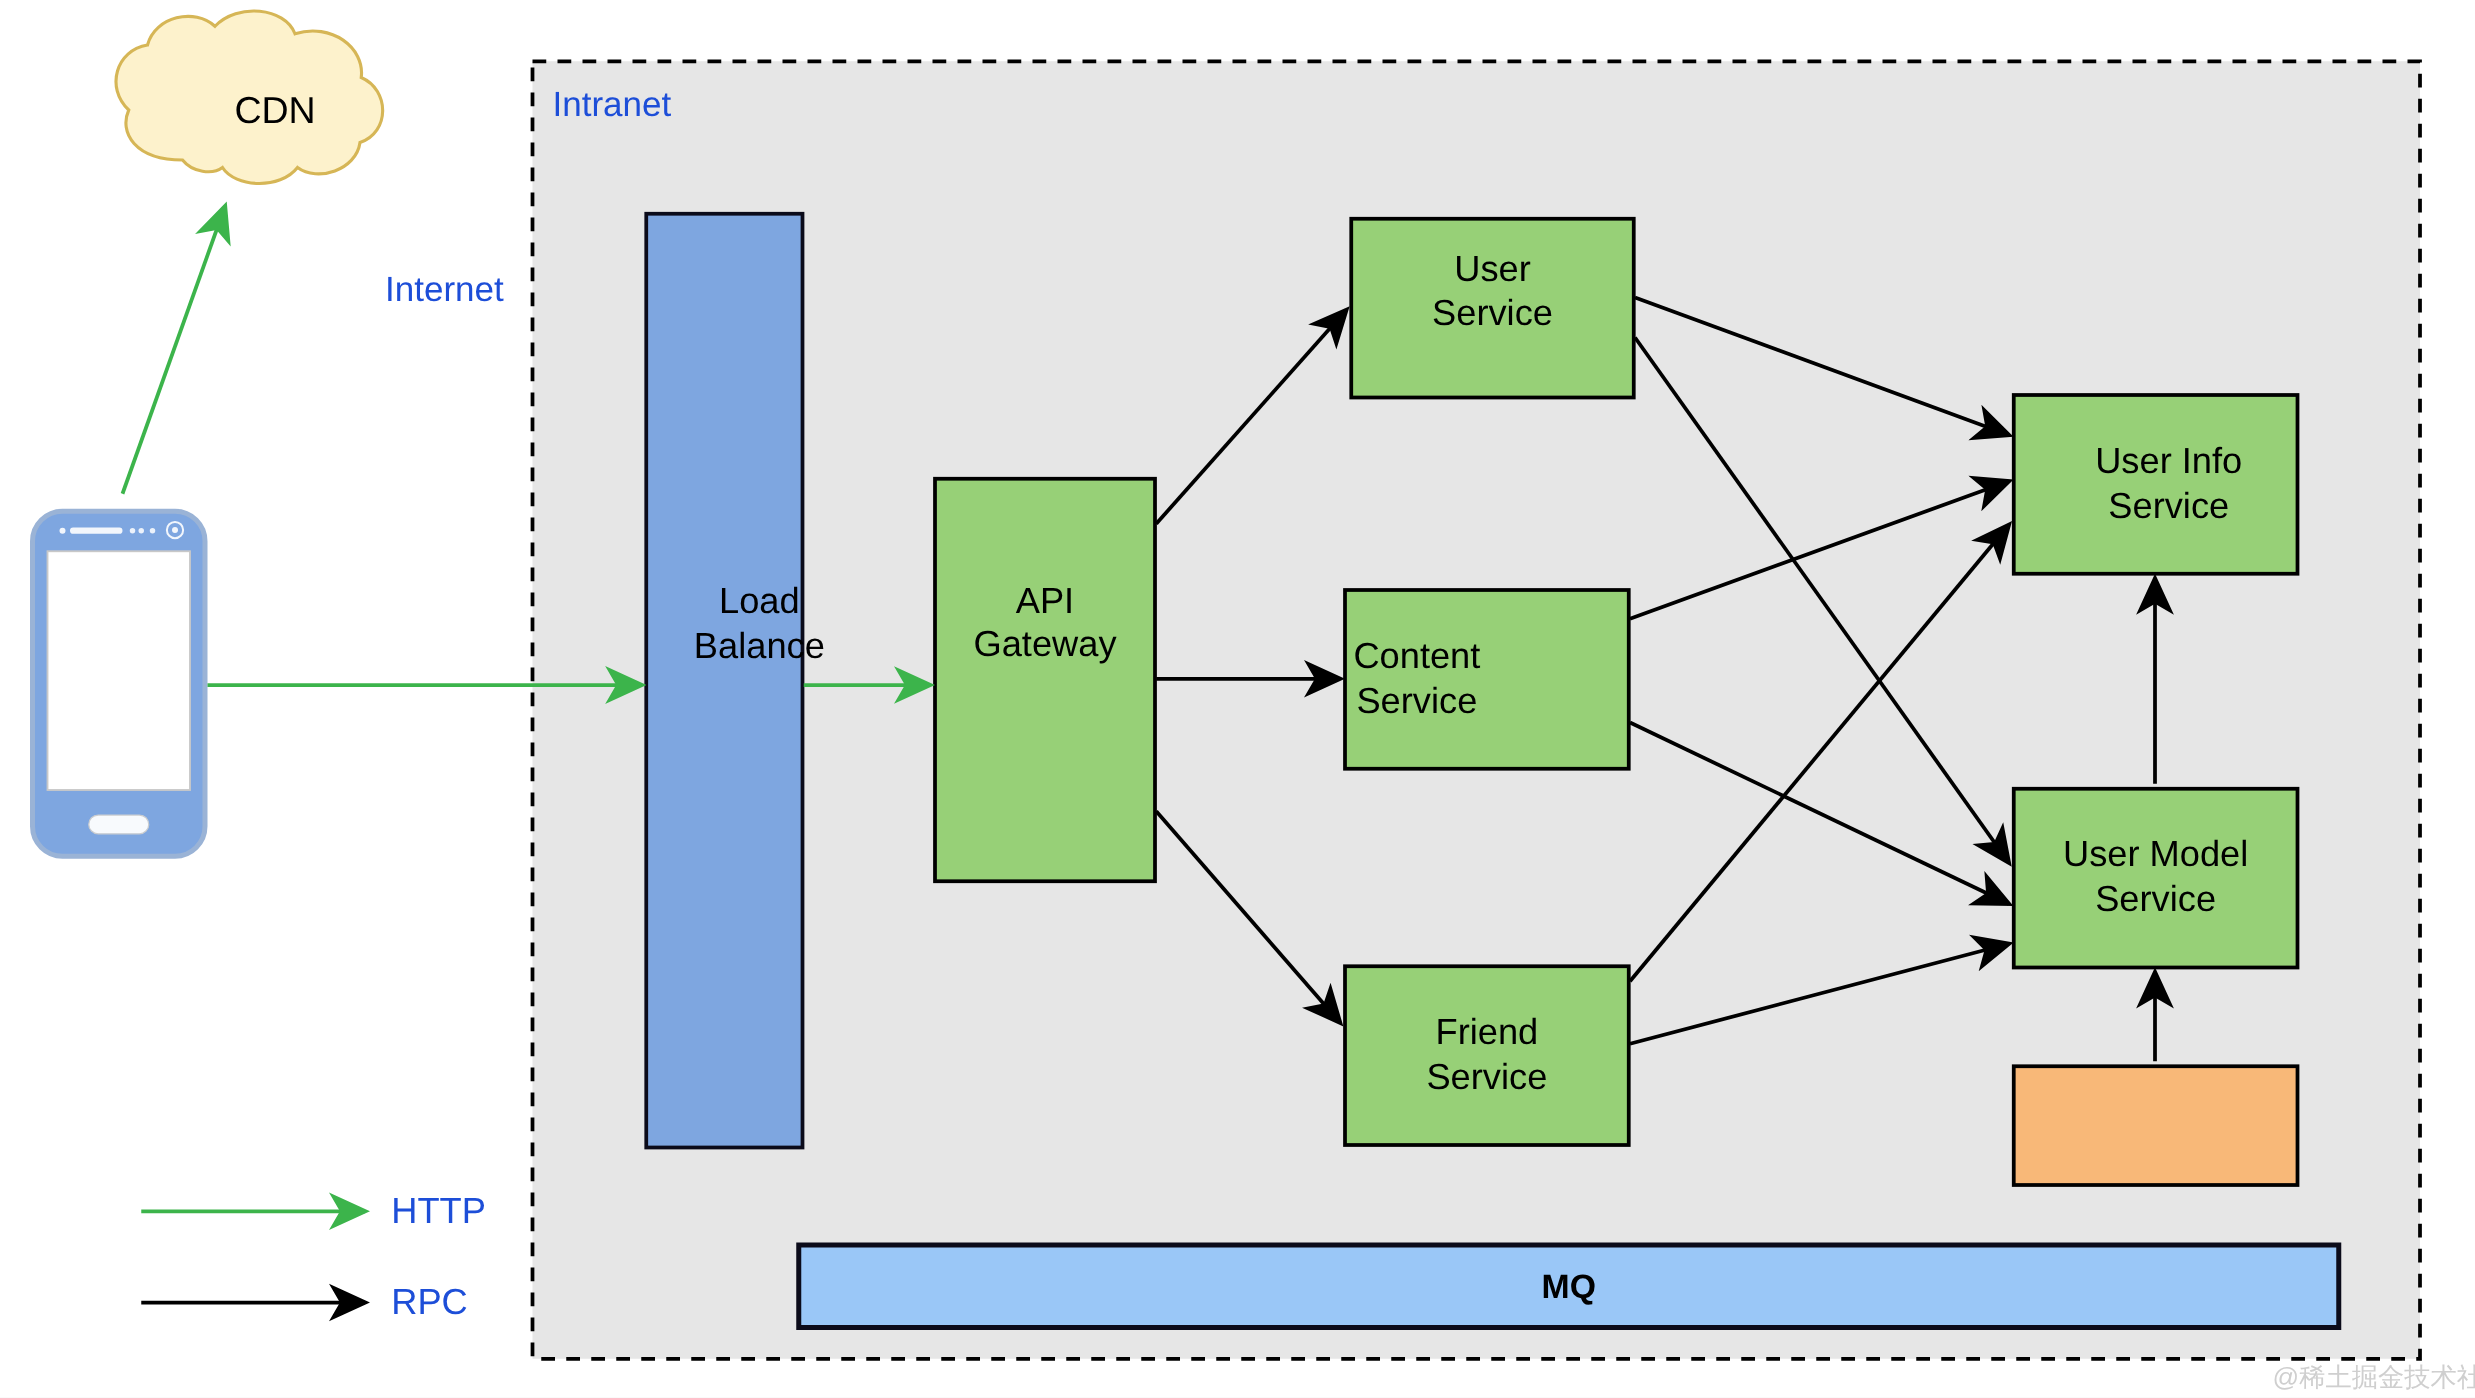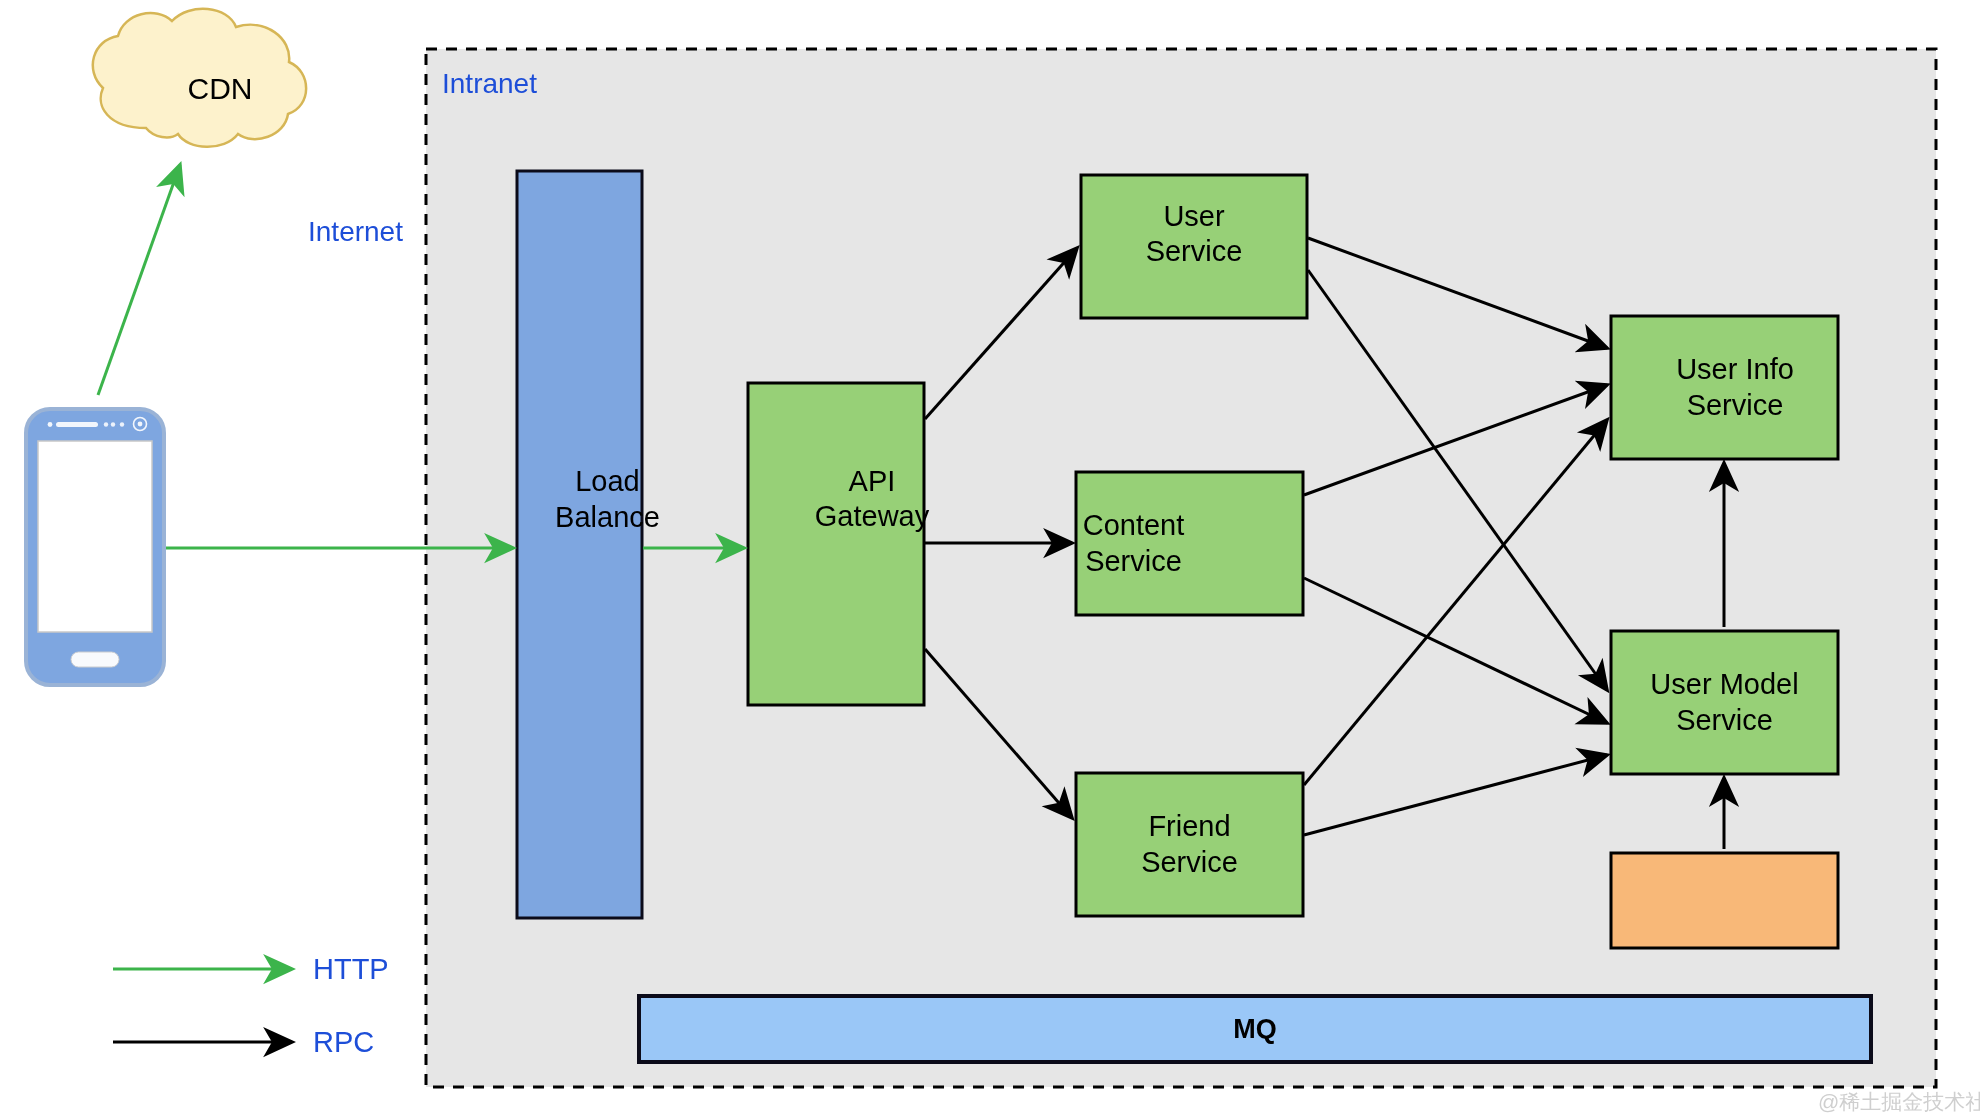--- a/index.html
+++ b/index.html
@@ -177,21 +177,21 @@
   </svg>
 
   <div class="free-label" style="left:308px; top:216px; font-size:28px;">Internet</div>
   <div class="free-label" style="left:442px; top:68px; font-size:28px;">Intranet</div>
 
   <div class="node-label" style="left:105px; top:14px; width:230px; height:150px; font-size:30px;">CDN</div>
 
   <div class="node-label" style="left:517px; top:171px; width:125px; height:657px; font-size:29px;margin-left:28px;">Load
 Balance</div>
 
-  <div class="node-label" style="left:748px; top:383px; width:176px; height:232px; font-size:29px;padding-left:36px;">API
+  <div class="node-label" style="left:748px; top:383px; width:176px; height:232px; font-size:29px;">API
 Gateway</div>
 
   <div class="node-label" style="left:1081px; top:175px; width:226px; height:118px; font-size:29px;">User
 Service</div>
 
   <div class="node-label" style="left:1020px; top:472px; width:227px; height:143px; font-size:29px;">Content
 Service</div>
 
   <div class="node-label" style="left:1076px; top:773px; width:227px; height:143px; font-size:29px;">Friend
 Service</div>

